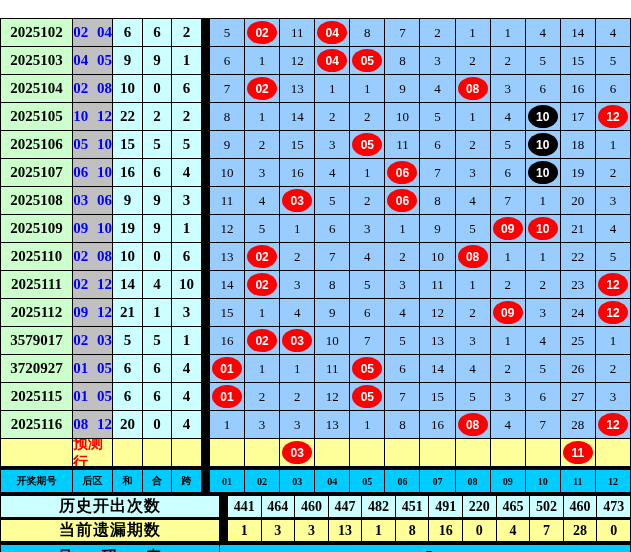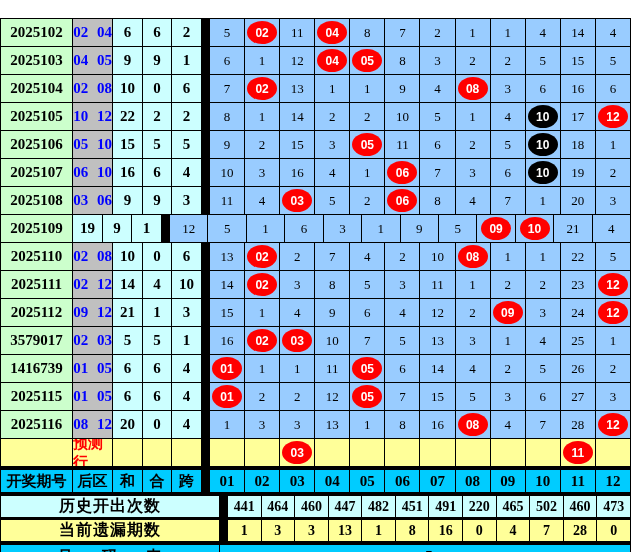--- a/index.html
+++ b/index.html
@@ -23,21 +23,21 @@
   .fy>div{background:#ffff99 !important;}
   .fy .sep{background:#000 !important;}
   .flabel{color:#ff0000 !important;font-weight:bold;font-size:15px;}
   .ball{min-width:30px;width:30px;height:23px;border-radius:50%;background:#ff0000;color:#fff;
     display:flex;align-items:center;justify-content:center;
     font-family:"Liberation Sans","DejaVu Sans",sans-serif;font-weight:bold;font-size:12px;}
   .ball.black{background:#000;}
   .hl{height:3px;background:#000;flex:0 0 auto;}
   .hl2{height:2px;background:#000;flex:0 0 auto;}
   .hdr{height:23px;}
-  .hdr>div{background:#00ccff;font-weight:bold;font-size:15px;color:#000;}
+  .hdr>div{background:#00ccff;font-weight:bold;font-size:10px;color:#000;}
   .hdr .sep{background:#000;}
   .hball{background:#00ccff !important;font-weight:bold;font-size:14px;}
   .datarow{height:22px;}
   .mergecell{width:219px;font-weight:bold;font-size:16px;color:#000;letter-spacing:1px;}
   .histbg{background:#ccffff;}
   .missbg{background:#ffff99;}
   .hist{background:#ccffff !important;font-weight:bold;font-size:14px;}
   .miss{background:#ffff99 !important;font-weight:bold;font-size:14px;}
   .bottom{flex:1 1 auto;height:auto;}
   .bottom>div{background:#00ccff;font-weight:bold;font-size:16px;color:#000;}
@@ -205,20 +205,21 @@
           <div class="ball">06</div>
         </div>
         <div class="g">8</div>
         <div class="g">4</div>
         <div class="g">7</div>
         <div class="g">1</div>
         <div class="g">20</div>
         <div class="g">3</div>
       </div><div class="r">
         <div class="c0">2025109</div>
+        <div class="c1">09 10</div>
         <div class="c2">19</div>
         <div class="c3">9</div>
         <div class="c4">1</div>
         <div class="sep"></div>
         <div class="g">12</div>
         <div class="g">5</div>
         <div class="g">1</div>
         <div class="g">6</div>
         <div class="g">3</div>
         <div class="g">1</div>
@@ -318,21 +319,21 @@
         <div class="g">10</div>
         <div class="g">7</div>
         <div class="g">5</div>
         <div class="g">13</div>
         <div class="g">3</div>
         <div class="g">1</div>
         <div class="g">4</div>
         <div class="g">25</div>
         <div class="g">1</div>
       </div><div class="r">
-        <div class="c0">1416739</div>
+        <div class="c0">3720927</div>
         <div class="c1">01 05</div>
         <div class="c2">6</div>
         <div class="c3">6</div>
         <div class="c4">4</div>
         <div class="sep"></div>
         <div class="g">
           <div class="ball">01</div>
         </div>
         <div class="g">1</div>
         <div class="g">1</div>

